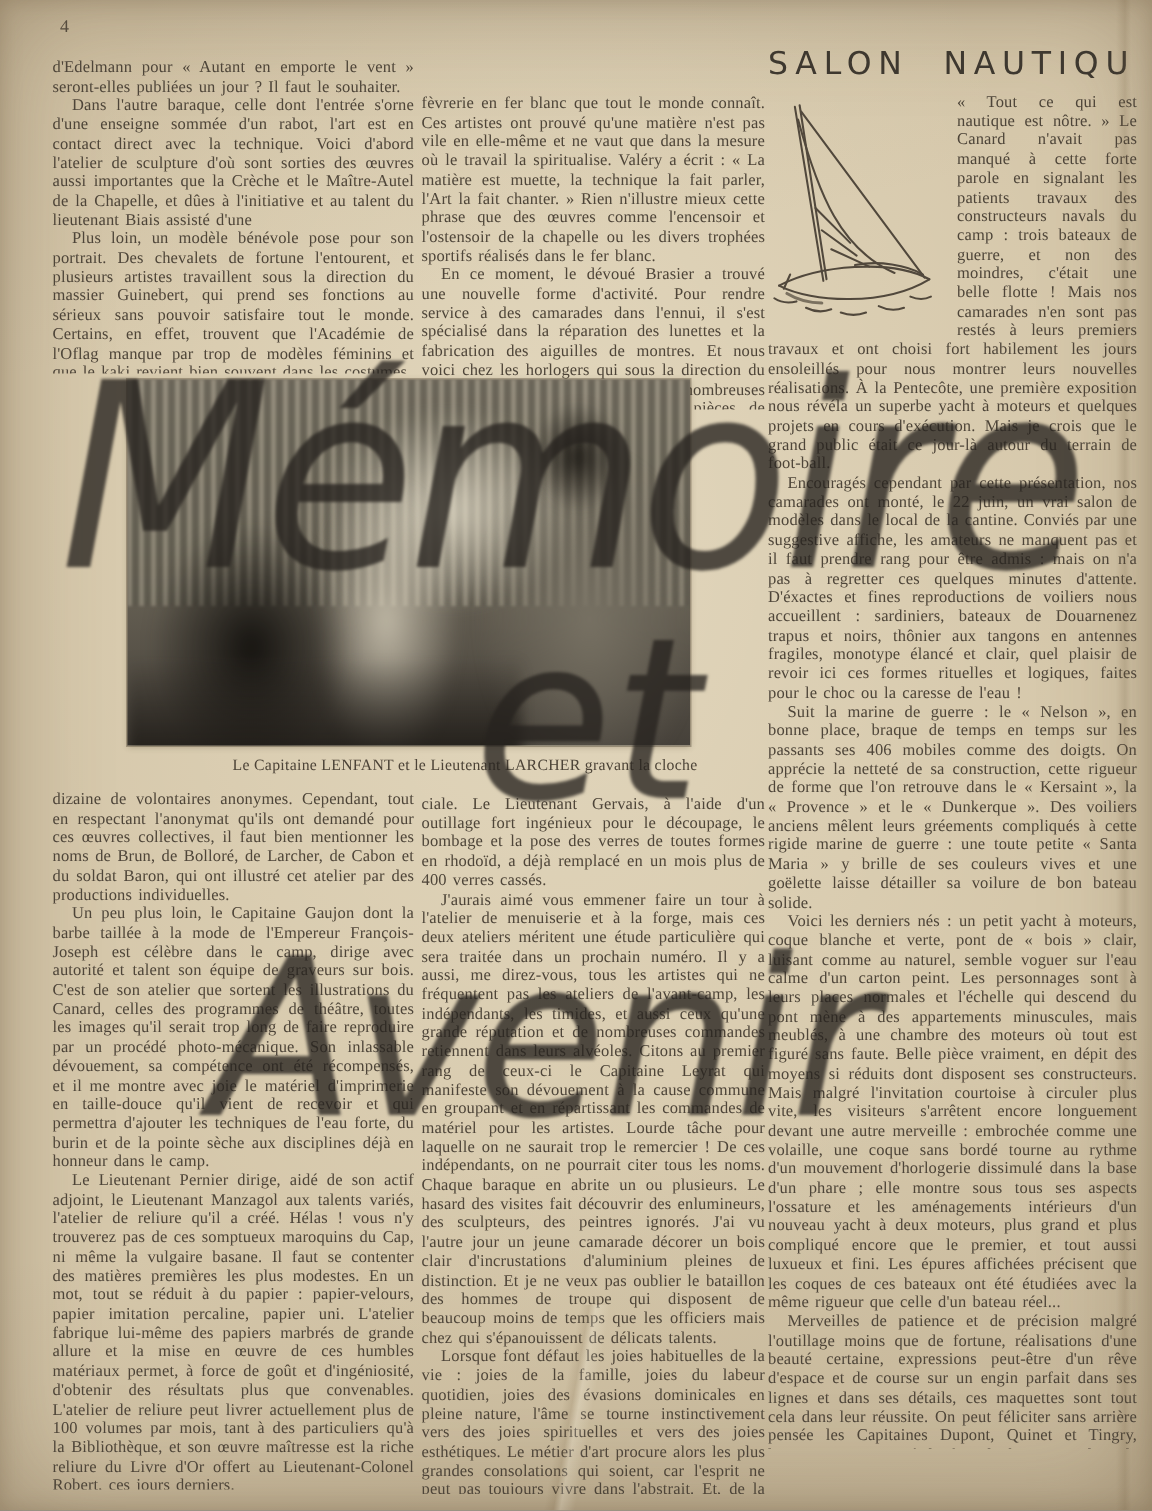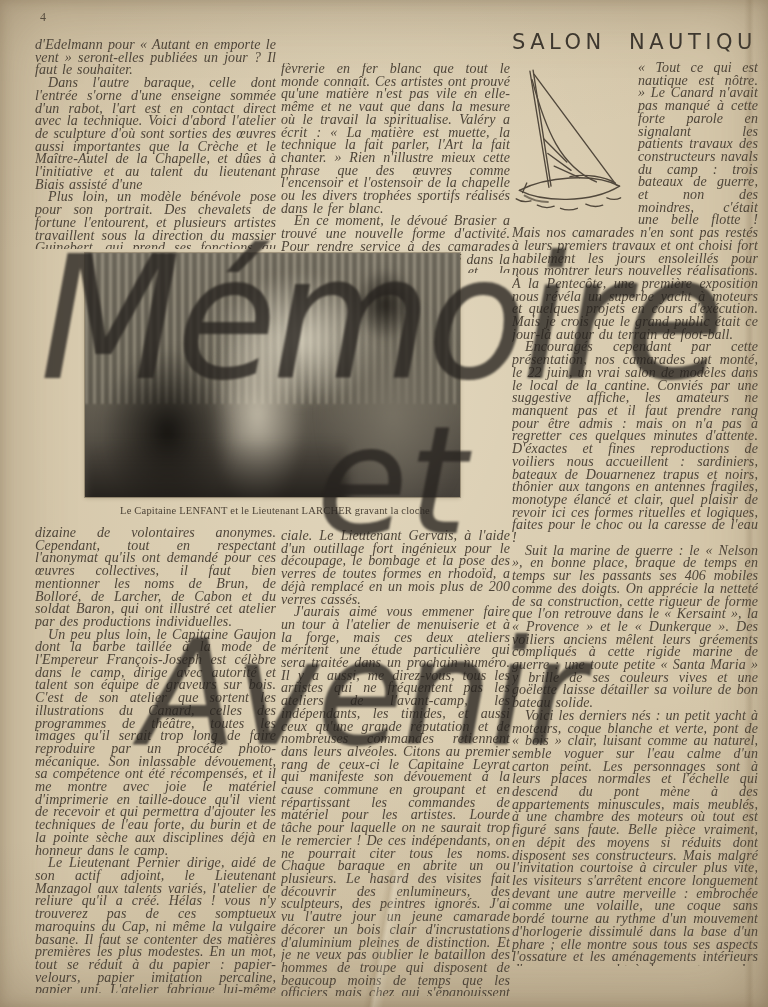--- a/index.html
+++ b/index.html
@@ -12,22 +12,22 @@
     box-shadow: inset 0 0 70px rgba(92,72,44,.38), inset 0 0 14px rgba(92,72,44,.25);
     font-family:"Liberation Serif","DejaVu Serif",serif;
     color:#4e4539;
   }
   .crease1{position:absolute;left:0;top:870px;width:768px;height:137px;pointer-events:none;
     background:linear-gradient(100deg, rgba(0,0,0,0) 48.8%, rgba(118,97,66,.16) 49.6%, rgba(255,252,238,.22) 50.2%, rgba(0,0,0,0) 51.4%);}
   .crease2{position:absolute;right:14px;top:0;width:10px;height:1007px;pointer-events:none;
     background:linear-gradient(90deg, rgba(0,0,0,0), rgba(110,90,60,.18) 60%, rgba(0,0,0,0));}
   .pagenum{position:absolute;left:40px;top:10px;font-size:12px;color:#564c3e;}
   .col{position:absolute;overflow:hidden;}
-  .col p{margin:0;font-size:14px;line-height:12.7px;text-align:justify;text-indent:13px;
-    word-spacing:1.2px;letter-spacing:.1px;font-style:italic;}
+  .col p{margin:0;font-size:11px;line-height:12.7px;text-align:justify;text-indent:13px;
+    word-spacing:1.2px;letter-spacing:.1px;}
   .col p.noindent{text-indent:0;}
   #c1t{left:35px;top:39px;width:241px;height:210px;}
   #c2t{left:281px;top:39px;width:229px;height:210px;margin-top:24px;}
   #c1b{left:35px;top:527px;width:241px;height:466px;}
   #c2b{left:281px;top:530px;width:229px;height:466px;}
   #c3{left:512px;top:30px;width:246px;height:936px;overflow:hidden;}
   #c3 h1{margin:0 0 8px 0;font-family:"DejaVu Sans","Liberation Sans",sans-serif;
     font-weight:normal;font-size:21px;letter-spacing:4.5px;word-spacing:12px;
     color:#3e382f;white-space:nowrap;}
   #c3 .sig{text-align:right;padding-right:10px;margin-top:3px;letter-spacing:.6px;}
@@ -53,21 +53,21 @@
     filter:blur(5px);}
   .ph-figR{left:62%;top:18%;width:40%;height:95%;border-radius:45%;
     background:radial-gradient(closest-side,rgba(120,114,100,.95),rgba(60,56,48,0));
     filter:blur(4px);}
   .ph-headR{left:72%;top:6%;width:16%;height:30%;border-radius:50%;
     background:radial-gradient(closest-side,rgba(25,22,18,.9),rgba(25,22,18,0));
     filter:blur(4px);}
   .ph-table{left:0;top:76%;width:70%;height:30%;
     background:linear-gradient(rgba(30,27,22,.0),rgba(24,21,17,.85));
     filter:blur(4px);}
-  .caption{position:absolute;left:85px;top:505px;width:380px;text-align:center;
+  .caption{position:absolute;left:85px;top:505px;width:380px;text-align:right;
     font-size:10.5px;letter-spacing:.2px;color:#4c4337;}
   
   .wm{position:absolute;font-family:"DejaVu Sans","Liberation Sans",sans-serif;
     font-style:italic;color:rgba(38,35,31,.78);line-height:1;white-space:nowrap;
     filter:blur(1px);transform-origin:left top;pointer-events:none;z-index:9;}
   .wm1{left:40px;top:233px;font-size:172px;letter-spacing:-5px;transform:scaleX(.95);}
   .wm2{left:316px;top:406px;font-size:150px;}
   .wm3{left:140px;top:620px;font-size:146px;letter-spacing:-2px;transform:scaleX(.97);}
 </style>
 </head>
@@ -101,21 +101,21 @@
   <div class="caption">Le Capitaine LENFANT et le Lieutenant LARCHER gravant la cloche</div>
 
   <div class="col" id="c1b">
     <p class="noindent">dizaine de volontaires anonymes. Cependant, tout en respectant l'anonymat qu'ils ont demandé pour ces œuvres collectives, il faut bien mentionner les noms de Brun, de Bolloré, de Larcher, de Cabon et du soldat Baron, qui ont illustré cet atelier par des productions individuelles.</p>
     <p>Un peu plus loin, le Capitaine Gaujon dont la barbe taillée à la mode de l'Empereur François-Joseph est célèbre dans le camp, dirige avec autorité et talent son équipe de graveurs sur bois. C'est de son atelier que sortent les illustrations du Canard, celles des programmes de théâtre, toutes les images qu'il serait trop long de faire reproduire par un procédé photo-mécanique. Son inlassable dévouement, sa compétence ont été récompensés, et il me montre avec joie le matériel d'imprimerie en taille-douce qu'il vient de recevoir et qui permettra d'ajouter les techniques de l'eau forte, du burin et de la pointe sèche aux disciplines déjà en honneur dans le camp.</p>
     <p>Le Lieutenant Pernier dirige, aidé de son actif adjoint, le Lieutenant Manzagol aux talents variés, l'atelier de reliure qu'il a créé. Hélas ! vous n'y trouverez pas de ces somptueux maroquins du Cap, ni même la vulgaire basane. Il faut se contenter des matières premières les plus modestes. En un mot, tout se réduit à du papier : papier-velours, papier imitation percaline, papier uni. L'atelier fabrique lui-même des papiers marbrés de grande allure et la mise en œuvre de ces humbles matériaux permet, à force de goût et d'ingéniosité, d'obtenir des résultats plus que convenables. L'atelier de reliure peut livrer actuellement plus de 100 volumes par mois, tant à des particuliers qu'à la Bibliothèque, et son œuvre maîtresse est la riche reliure du Livre d'Or offert au Lieutenant-Colonel Robert, ces jours derniers.</p>
     <p>J'ai omis volontairement de parler plus tôt des orfèvres, les Capitaines Poisson et Lenfant qui ont ciselé la cloche et qui, ainsi que le Lieutenant Brasier ont réalisé les chefs-d'œuvre d'or-</p>
   </div>
 
   <div class="col" id="c2b">
-    <p class="noindent">ciale. Le Lieutenant Gervais, à l'aide d'un outillage fort ingénieux pour le découpage, le bombage et la pose des verres de toutes formes en rhodoïd, a déjà remplacé en un mois plus de 200 verres cassés.</p>
+    <p class="noindent">ciale. Le Lieutenant Gervais, à l'aide d'un outillage fort ingénieux pour le découpage, le bombage et la pose des verres de toutes formes en rhodoïd, a déjà remplacé en un mois plus de 400 verres cassés.</p>
     <p>J'aurais aimé vous emmener faire un tour à l'atelier de menuiserie et à la forge, mais ces deux ateliers méritent une étude particulière qui sera traitée dans un prochain numéro. Il y a aussi, me direz-vous, tous les artistes qui ne fréquentent pas les ateliers de l'avant-camp, les indépendants, les timides, et aussi ceux qu'une grande réputation et de nombreuses commandes retiennent dans leurs alvéoles. Citons au premier rang de ceux-ci le Capitaine Leyrat qui manifeste son dévouement à la cause commune en groupant et en répartissant les commandes de matériel pour les artistes. Lourde tâche pour laquelle on ne saurait trop le remercier ! De ces indépendants, on ne pourrait citer tous les noms. Chaque baraque en abrite un ou plusieurs. Le hasard des visites fait découvrir des enlumineurs, des sculpteurs, des peintres ignorés. J'ai vu l'autre jour un jeune camarade décorer un bois clair d'incrustations d'aluminium pleines de distinction. Et je ne veux pas oublier le bataillon des hommes de troupe qui disposent de beaucoup moins de temps que les officiers mais chez qui s'épanouissent de délicats talents.</p>
     <p>Lorsque font défaut les joies habituelles de la vie : joies de la famille, joies du labeur quotidien, joies des évasions dominicales en pleine nature, l'âme se tourne instinctivement vers des joies spirituelles et vers des joies esthétiques. Le métier d'art procure alors les plus grandes consolations qui soient, car l'esprit ne peut pas toujours vivre dans l'abstrait. Et, de la collaboration de l'âme avec la main naît l'œuvre d'art, assurant l'équilibre physique et moral indispensable à ceux qui dans une longue attente se préparent à reprendre le travail pour la vie et la grandeur de la France.</p>
   </div>
 
   <div class="col" id="c3">
     <h1>SALON NAUTIQUE</h1>
     <div class="boat">
       <svg viewBox="0 0 110 150">
         <g fill="none" stroke="#51483c" stroke-width="1.3" stroke-linecap="round">
           <path d="M17,6 L35,116"></path>

